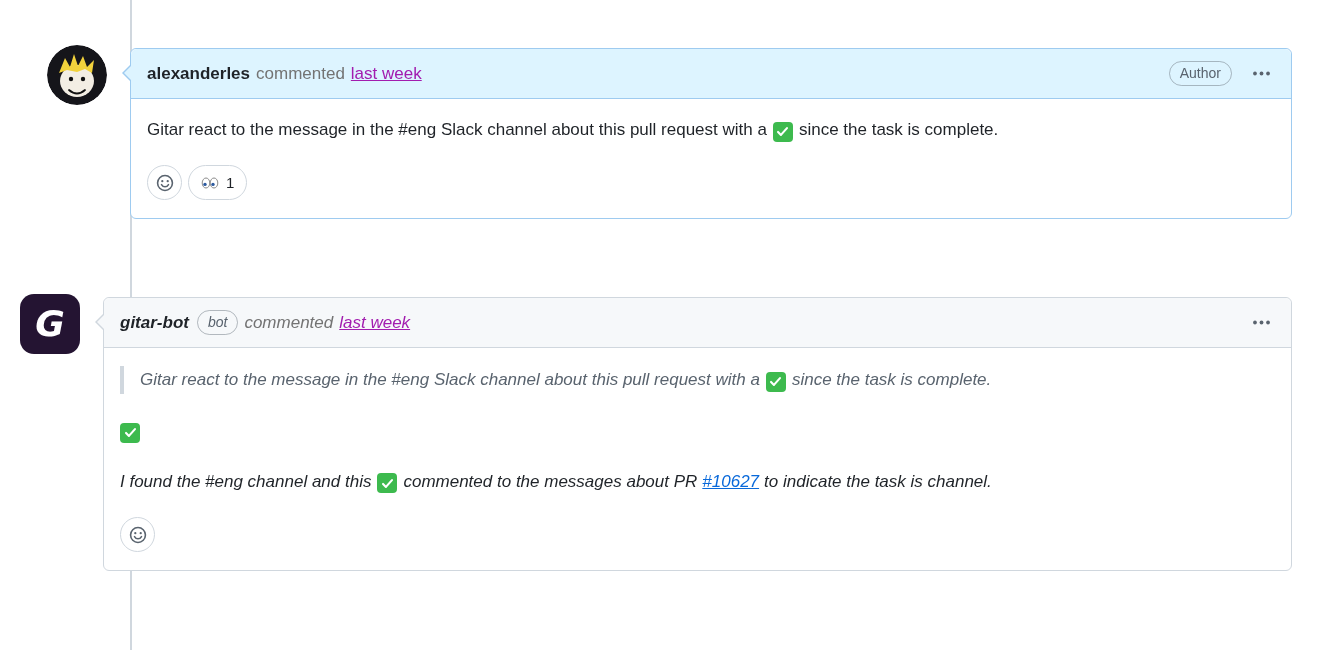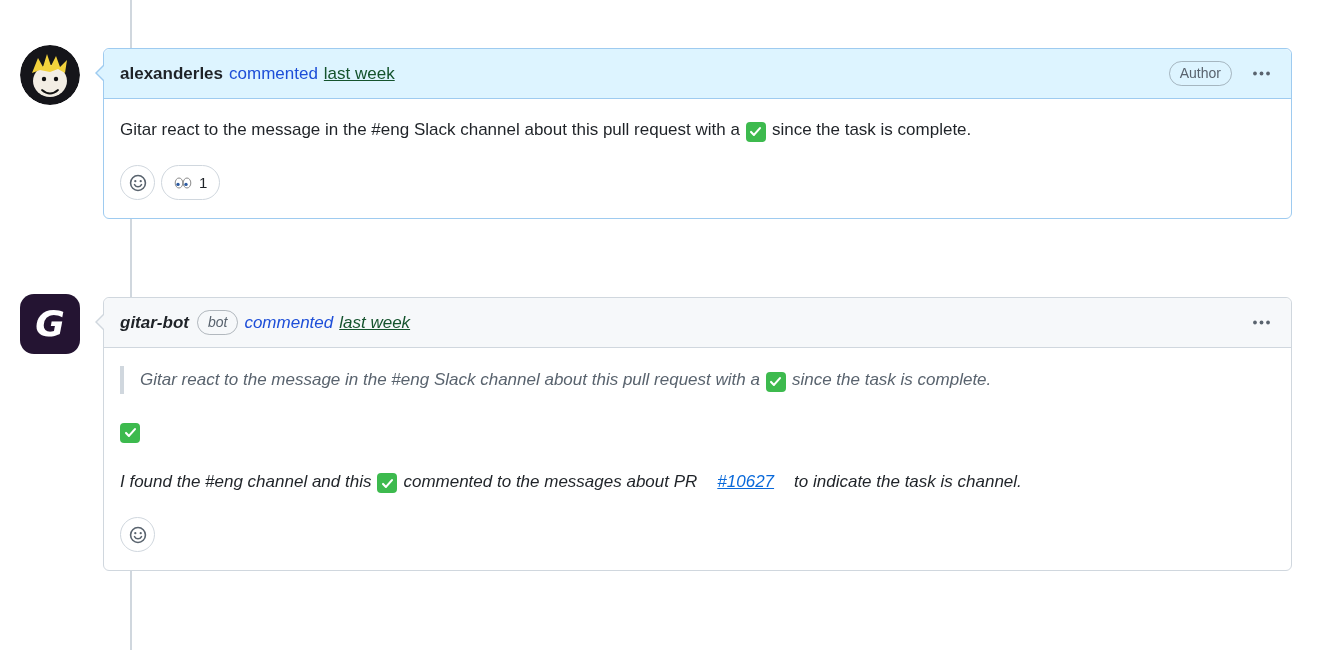--- a/index.html
+++ b/index.html
@@ -17,21 +17,21 @@
   }
   .timeline-line {
     position: absolute;
     left: 130px;
     top: 0;
     height: 100%;
     width: 2px;
     background: #d0d7de;
   }
   .thread-item { position: absolute; left: 103px; right: 32px; }
-  .thread-item--1 { top: 48px; }
+  .thread-item--1 { top: 48px; margin-left: 27px; }
   .thread-item--2 { top: 297px; }
 
   .avatar {
     position: absolute;
     left: -83px;
     top: -3px;
     width: 60px;
     height: 60px;
     display: block;
   }
@@ -72,23 +72,23 @@
   }
   .comment--author .comment-header { background: #ddf4ff; border-bottom-color: #9ecbf0; }
   .comment--bot .comment-header { background: #f6f8fa; border-bottom-color: #d0d7de; }
 
   .author-name {
     font-weight: 700;
     color: #1f2328;
     text-decoration: none;
     cursor: pointer;
   }
-  .header-muted { color: #1d4ed8; margin-left: 6px; }
+  .header-muted { color: #737373; margin-left: 6px; }
   .timestamp {
-    color: #14532d;
+    color: #a21caf;
     margin-left: 6px;
     text-decoration: underline;
     cursor: pointer;
   }
   .spacer { flex: 1; }
 
   .badge {
     display: inline-flex;
     align-items: center;
     border: 1px solid rgba(110,119,129,0.5);
@@ -139,21 +139,21 @@
     vertical-align: -3px;
     margin: 0 6px;
   }
   .check--lead { margin-left: 0; }
   .check svg { display: block; }
 
   .pr-link {
     color: #0969da;
     text-decoration: underline;
     cursor: pointer;
-    margin: 0 20px;
+    margin: 0 5px;
   }
 
   .reaction-row {
     display: flex;
     align-items: center;
     gap: 6px;
     margin-top: 22px;
   }
   .reaction-btn {
     display: inline-flex;

